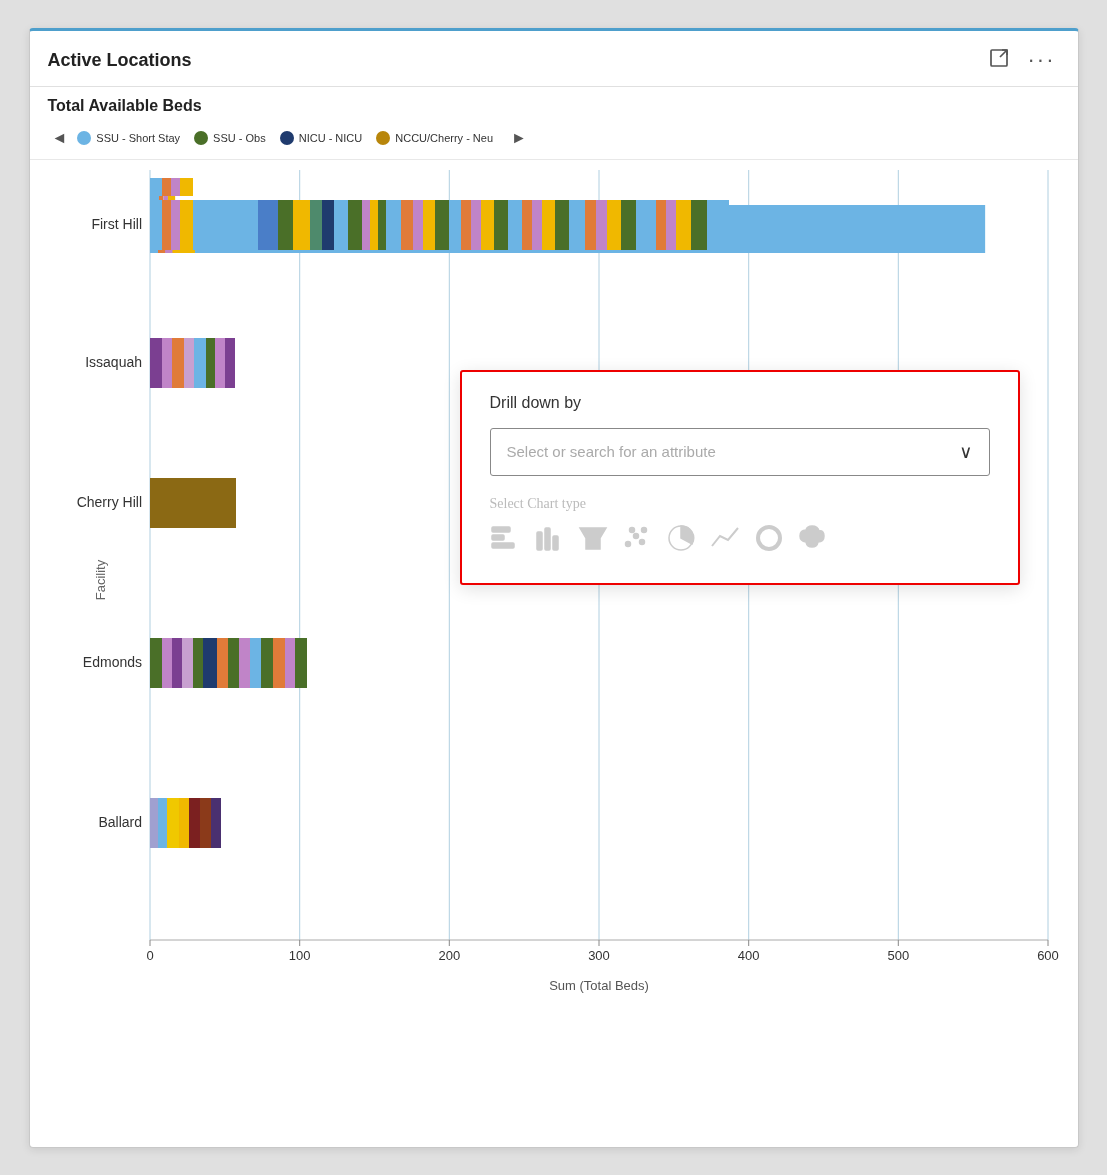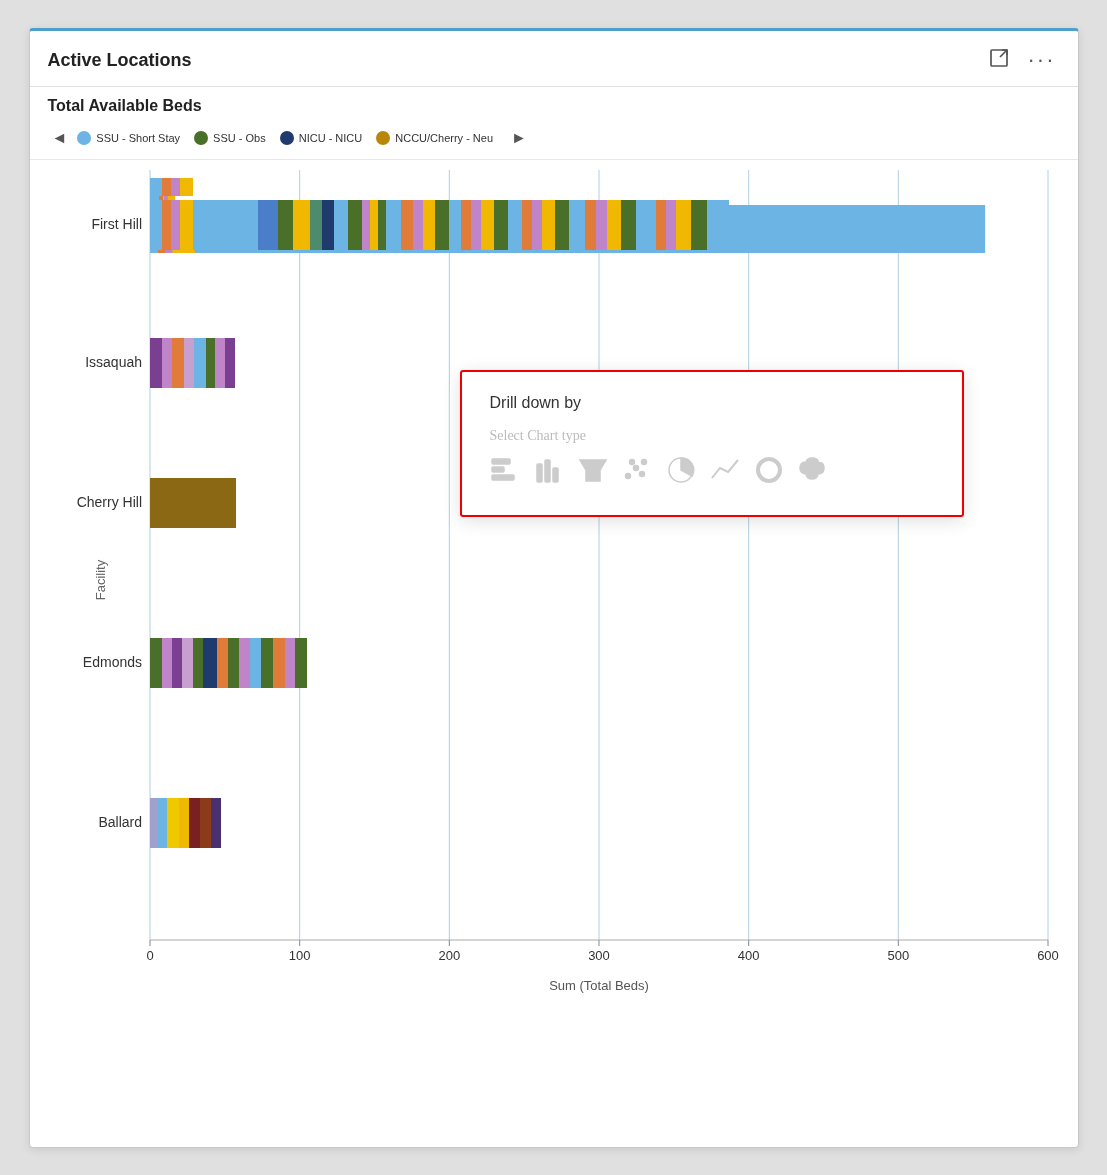--- a/index.html
+++ b/index.html
@@ -103,21 +103,21 @@
       white-space: nowrap;
     }
     
     .drill-popup {
       position: absolute;
       background: #fff;
       border: 2.5px solid #e00;
       border-radius: 3px;
       padding: 22px 28px 24px 28px;
       z-index: 100;
-      width: 504px;
+      width: 560px;
       left: 310px;
       top: 200px;
       box-shadow: 0 4px 18px rgba(0,0,0,0.12);
     }
     .drill-title {
       font-size: 16px;
       color: #333;
       margin-bottom: 16px;
       font-weight: 400;
     }
@@ -357,20 +357,24 @@
         <text x="83.33%" y="790" text-anchor="middle" font-size="13" fill="#333">500</text>
 
         <line x1="100%" y1="770" x2="100%" y2="776" stroke="#888" stroke-width="1"></line>
         <text x="100%" y="790" text-anchor="middle" font-size="13" fill="#333">600</text>
 
         <text x="50%" y="820" text-anchor="middle" font-size="13" fill="#555">Sum (Total Beds)</text>
       </svg>
 
       <div class="drill-popup">
         <div class="drill-title">Drill down by</div>
+        <div class="drill-select">
+          <span class="drill-select-text">Select or search for an attribute</span>
+          <span class="drill-select-chevron">∨</span>
+        </div>
         <div class="drill-chart-type-label">Select Chart type</div>
         <div class="drill-chart-icons">
 
           <span class="drill-chart-icon" title="Bar Chart Horizontal">
             <svg width="30" height="28" viewBox="0 0 30 28" fill="none" stroke="#ccc" stroke-width="1.5">
               <rect x="2" y="3" width="18" height="5" rx="1" fill="#ccc"></rect>
               <rect x="2" y="11" width="12" height="5" rx="1" fill="#ccc"></rect>
               <rect x="2" y="19" width="22" height="5" rx="1" fill="#ccc"></rect>
             </svg>
           </span>

